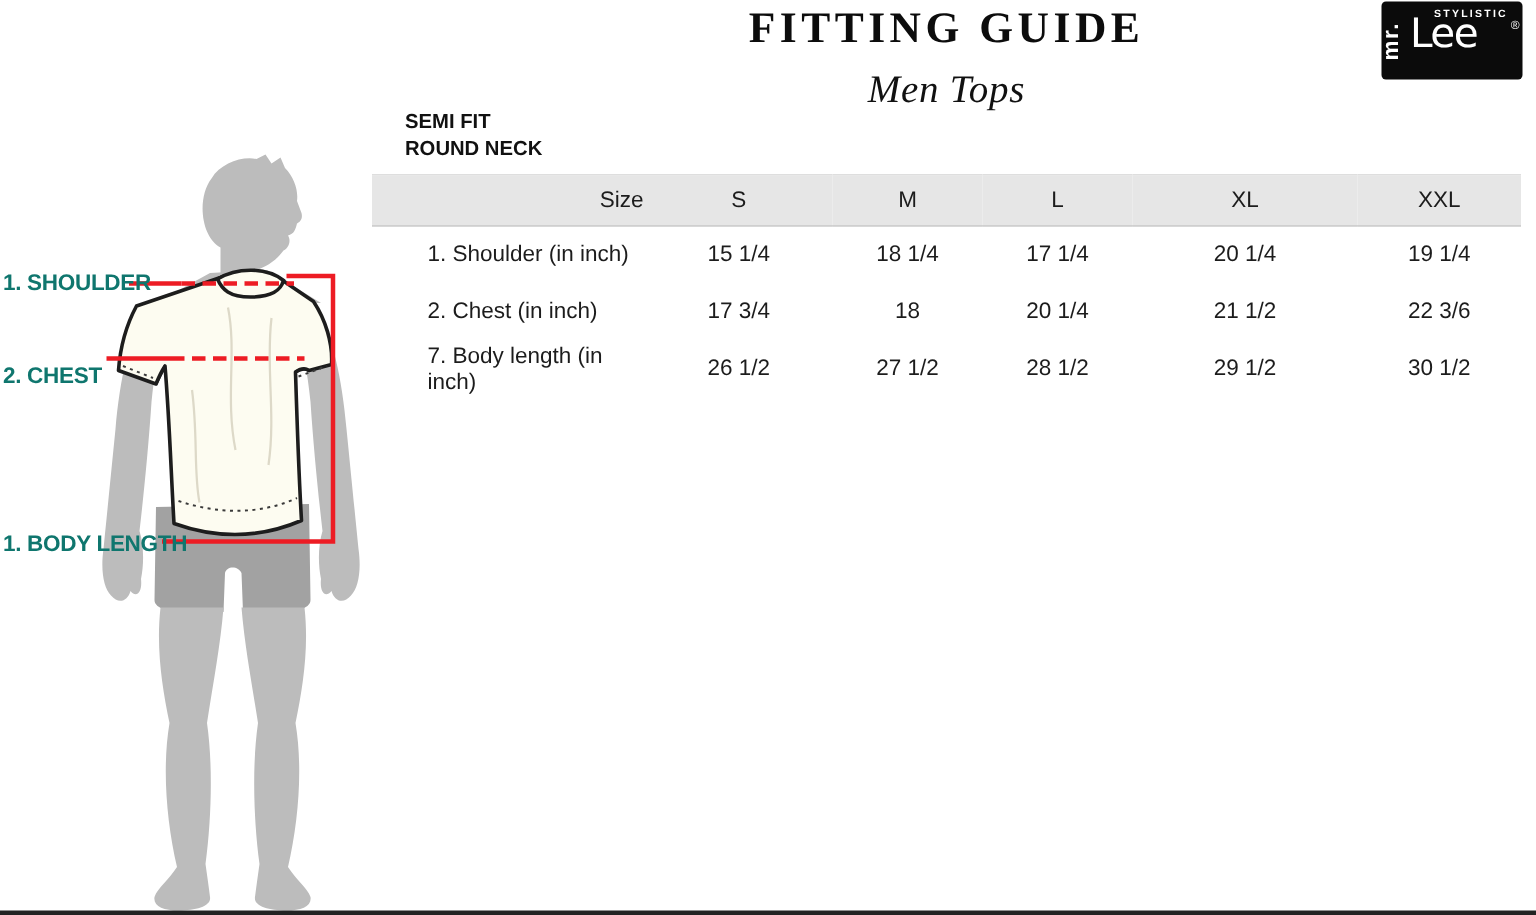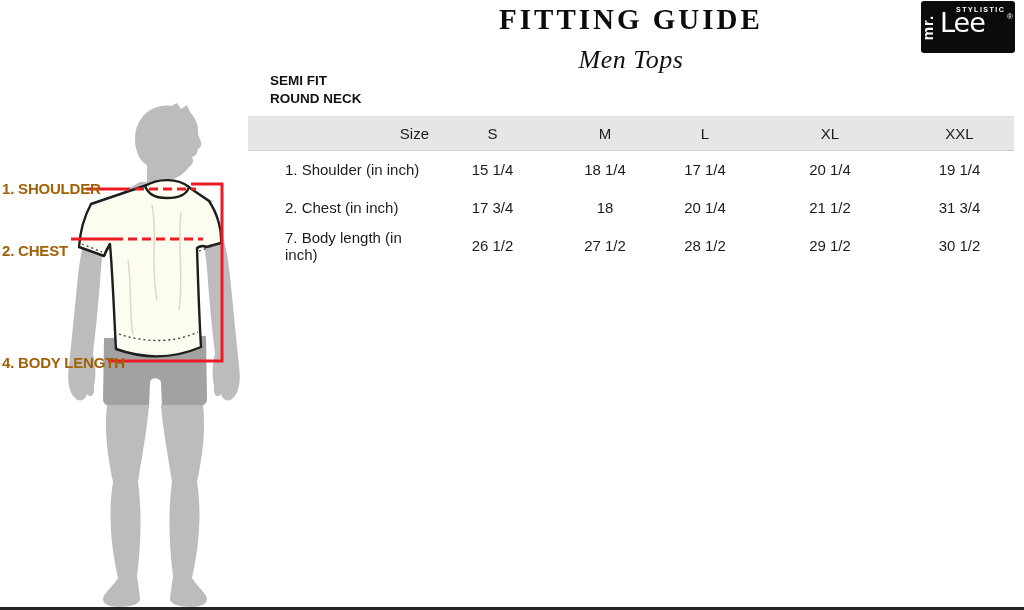--- a/index.html
+++ b/index.html
@@ -34,21 +34,21 @@
   tr.headrow{background:#e6e6e6;height:34px;}
   tr.headrow th{font-weight:normal;text-align:center;border-top:1px solid #dedede;
                 border-bottom:1px solid #cfcfcf;}
   tr.headrow th.sizehead{text-align:right;padding-left:22px;}
   tr.datarow{height:38px;}
   tr.datarow td{text-align:center;vertical-align:middle;}
   tr.datarow td.rowlabel{text-align:left;padding-left:37px;}
 
   
   .figure-svg{position:absolute;left:0;top:95px;}
-  .mlabel{position:absolute;left:2px;font-size:15px;font-weight:bold;color:#a16207;
+  .mlabel{position:absolute;left:2px;font-size:15px;font-weight:bold;color:#0f766e;
           letter-spacing:-.2px;white-space:nowrap;}
   #lbl-shoulder{top:180px;} #lbl-chest{top:242px;} #lbl-bodylength{top:354px;}
 
   .footerbar{position:absolute;left:0;bottom:0;width:1024px;height:3px;background:#232323;}
 </style>
 </head>
 <body>
 
 <div id="stage">
 
@@ -94,21 +94,21 @@
             <td>17 1/4</td>
             <td>20 1/4</td>
             <td>19 1/4</td>
           </tr>
           <tr class="datarow">
             <td class="rowlabel">2. Chest (in inch)</td>
             <td>17 3/4</td>
             <td>18</td>
             <td>20 1/4</td>
             <td>21 1/2</td>
-            <td>31 3/4</td>
+            <td>22 3/6</td>
           </tr>
           <tr class="datarow">
             <td class="rowlabel">7. Body length (in inch)</td>
             <td>26 1/2</td>
             <td>27 1/2</td>
             <td>28 1/2</td>
             <td>29 1/2</td>
             <td>30 1/2</td>
           </tr>
         </tbody>
@@ -166,16 +166,16 @@
 
     <line x1="86" y1="189" x2="121" y2="189" style="stroke:var(--measure-red);stroke-width:3"></line>
     <line x1="121" y1="189" x2="196" y2="189" style="stroke:var(--measure-red);stroke-width:3;stroke-dasharray:9 5"></line>
     <line x1="71" y1="239" x2="114" y2="239" style="stroke:var(--measure-red);stroke-width:3"></line>
     <line x1="114" y1="239" x2="203" y2="239" style="stroke:var(--measure-red);stroke-width:3;stroke-dasharray:9 5"></line>
     <polyline points="191,184 222,184 222,361 108,361" style="fill:none;stroke:var(--measure-red);stroke-width:3;stroke-linejoin:miter"></polyline>
   </svg>
 
   <div class="mlabel" id="lbl-shoulder">1. SHOULDER</div>
   <div class="mlabel" id="lbl-chest">2. CHEST</div>
-  <div class="mlabel" id="lbl-bodylength">4. BODY LENGTH</div>
+  <div class="mlabel" id="lbl-bodylength">1. BODY LENGTH</div>
 
   <div class="footerbar"></div>
 </div>
 
 </body></html>

